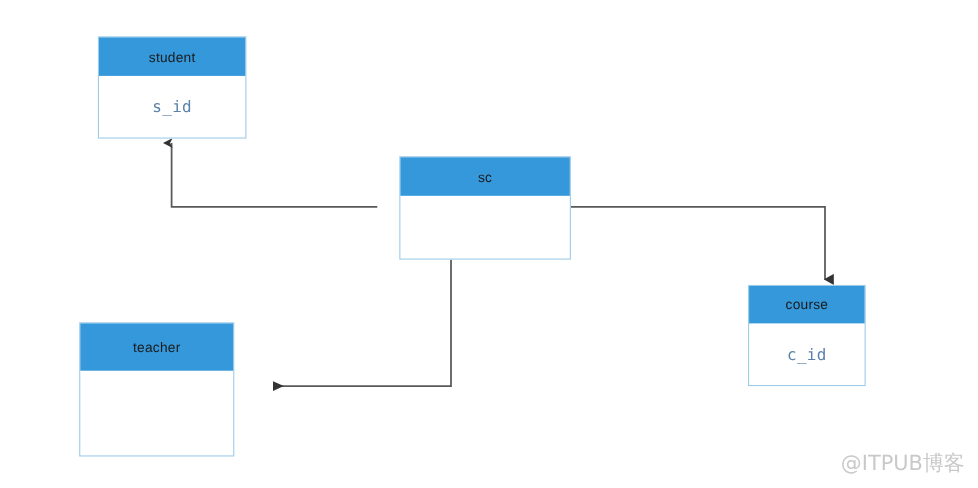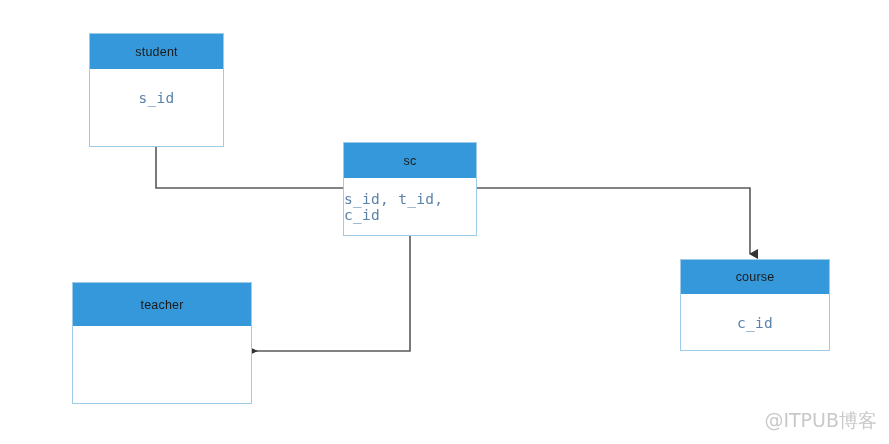--- a/index.html
+++ b/index.html
@@ -47,33 +47,33 @@
     box-sizing: border-box;
     width: 100%;
     display: flex;
     align-items: center;
     justify-content: center;
     color: #5b82ab;
     font-family: "DejaVu Sans Mono", monospace;
     font-size: 14.5px;
     letter-spacing: 0.3px;
   }
-  #ent-student { left: 89px;  top: 33px;  width: 135px; height: 114px; }
+  #ent-student { left: 89px;  top: 33px;  width: 135px; height: 93px; }
   #ent-student .entity-header { height: 35px; }
   #ent-student .entity-body   { height: 57px; }
 
-  #ent-sc { left: 343px; top: 142px; width: 134px; height: 94px; }
+  #ent-sc { left: 363px; top: 142px; width: 156px; height: 94px; }
   #ent-sc .entity-header { height: 35px; }
   #ent-sc .entity-body   { height: 58px; }
 
-  #ent-course { left: 680px; top: 259px; width: 150px; height: 92px; }
+  #ent-course { left: 680px; top: 259px; width: 107px; height: 92px; }
   #ent-course .entity-header { height: 34px; }
   #ent-course .entity-body   { height: 57px; }
 
-  #ent-teacher { left: 72px; top: 282px; width: 180px; height: 122px; }
+  #ent-teacher { left: 72px; top: 293px; width: 141px; height: 122px; }
   #ent-teacher .entity-header { height: 43px; }
   #ent-teacher .entity-body   { height: 78px; }
 
   .watermark {
     position: absolute;
     right: 12px;
     bottom: 10px;
     color: #c9c9c9;
     font-size: 19px;
     font-family: "DejaVu Sans", sans-serif;
@@ -106,21 +106,20 @@
     <path d="M410,236 L410,351 L249,351" fill="none" stroke="#595959" stroke-width="1.6" marker-end="url(#arrow-left)"></path>
   </svg>
 
   <div class="entity" id="ent-student">
     <div class="entity-header">student</div>
     <div class="entity-body">s_id</div>
   </div>
 
   <div class="entity" id="ent-sc">
     <div class="entity-header">sc</div>
-    <div class="entity-body">s_id, t_id, c_id</div>
   </div>
 
   <div class="entity" id="ent-teacher">
     <div class="entity-header">teacher</div>
   </div>
 
   <div class="entity" id="ent-course">
     <div class="entity-header">course</div>
     <div class="entity-body">c_id</div>
   </div>

